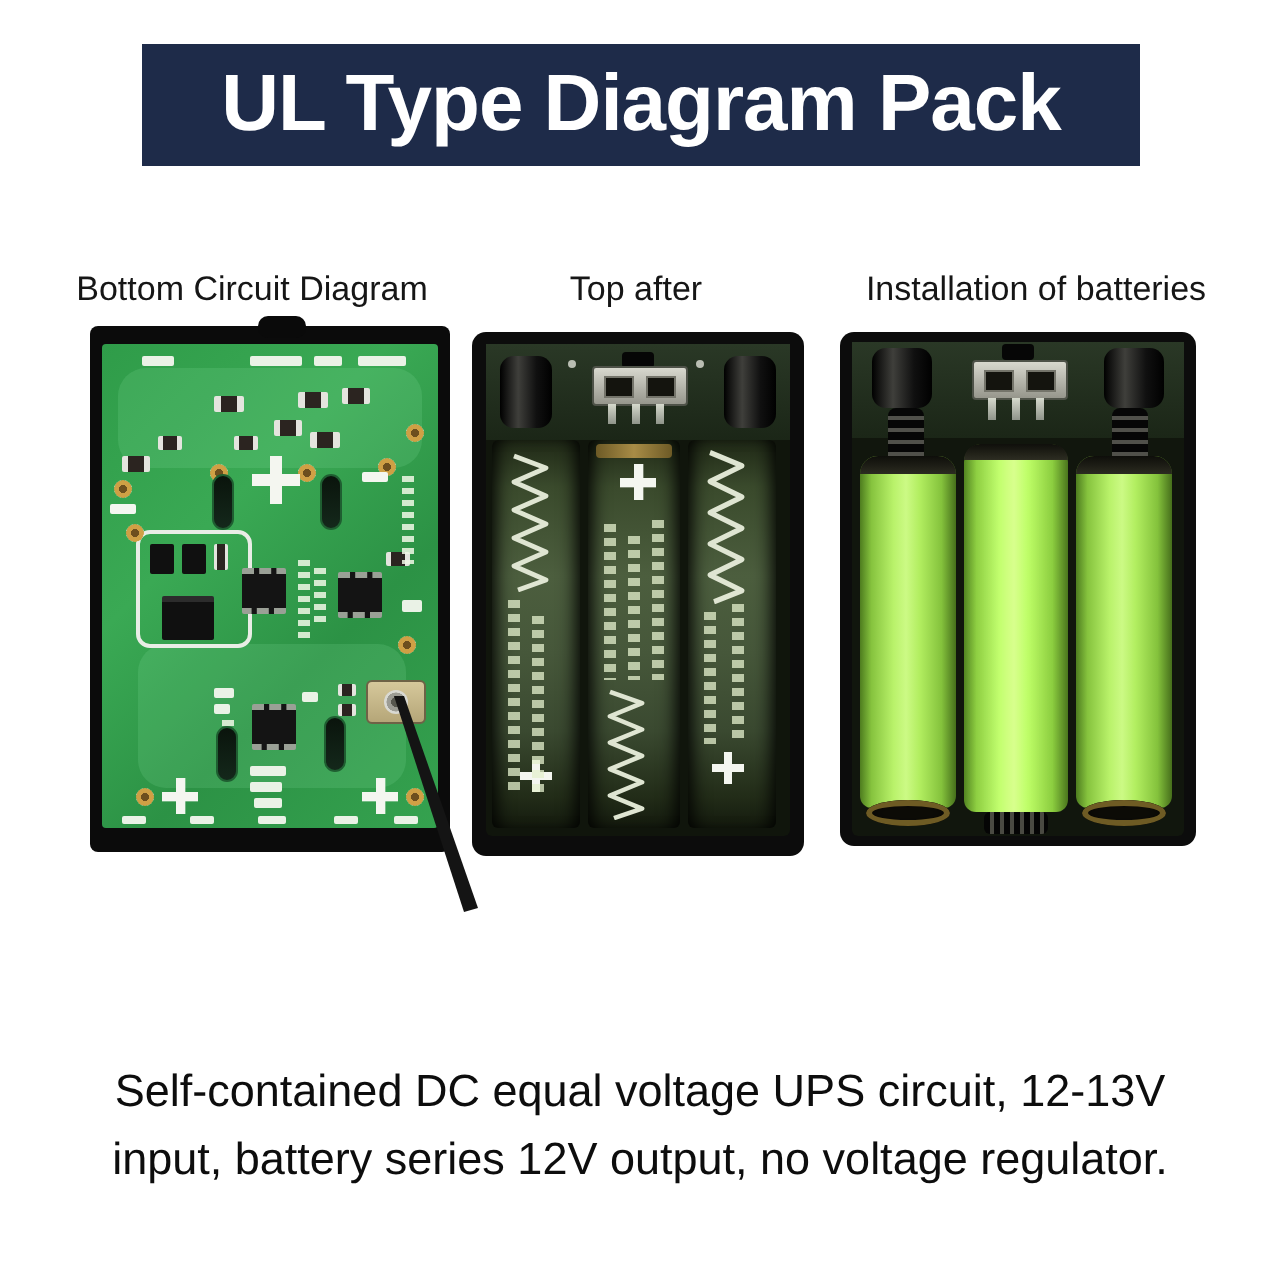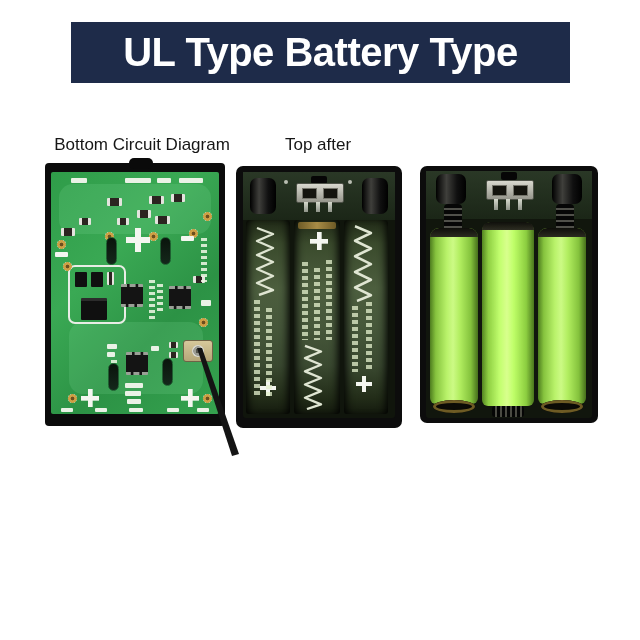--- a/index.html
+++ b/index.html
@@ -4,21 +4,21 @@
 <style>
   html,body{margin:0;padding:0;background:#ffffff;}
   .canvas{position:relative;width:640px;height:640px;background:#ffffff;overflow:hidden;
           font-family:"Liberation Sans","DejaVu Sans",sans-serif;}
   
   .banner{position:absolute;left:71px;top:22px;width:499px;height:61px;background:var(--banner_bg,#1e2b49);
           display:flex;align-items:center;justify-content:center;}
   .banner h1{margin:0;font-size:40px;font-weight:700;color:var(--banner_text,#fff);letter-spacing:-0.5px;white-space:nowrap;}
   
   .plabel{position:absolute;top:135px;font-size:17px;font-weight:500;color:#161616;text-align:center;white-space:nowrap;}
-  .plabel.l1{left:42px;width:200px;}
+  .plabel.l1{left:26px;width:200px;}
   .plabel.l2{left:258px;width:120px;}
   .plabel.l3{left:413px;width:210px;}
   
   .panel1{position:absolute;left:45px;top:163px;width:180px;height:263px;background:#0b0b0b;border-radius:4px;}
   .bump{position:absolute;left:84px;top:-5px;width:24px;height:11px;background:#0a0a0a;border-radius:5px;}
   .pcb{position:absolute;left:6px;top:9px;width:168px;height:242px;border-radius:2px;overflow:hidden;
        background:linear-gradient(135deg,#2f9c49 0%,#3aa954 35%,#2c9245 65%,#35a24f 100%);}
   .patch{position:absolute;background:rgba(140,230,165,.16);border-radius:14px;}
   .silk{position:absolute;background:#eaf2e6;border-radius:1px;}
   .vcol{position:absolute;width:6px;background:repeating-linear-gradient(180deg,rgba(240,248,230,.85) 0 3px,rgba(240,248,230,0) 3px 6px);}
@@ -60,25 +60,26 @@
   .arrow{position:absolute;left:194px;top:348px;}
   .caption{position:absolute;left:0;top:458px;width:640px;margin:0;text-align:center;font-size:17.5px;color:#101010;font-weight:500;}
   .desc{position:absolute;left:0;top:529px;width:640px;margin:0;text-align:center;font-size:22.5px;line-height:34px;color:#0d0d0d;font-weight:500;}
 </style>
 </head>
 <body>
 
 <div class="canvas">
 
   <header class="banner">
-    <h1>UL Type Battery Type</h1>
+    <h1>UL Type Diagram Pack</h1>
   </header>
 
   <div class="plabel l1">Bottom Circuit Diagram</div>
   <div class="plabel l2">Top after</div>
+  <div class="plabel l3">Installation of batteries</div>
 
   <figure class="panel1" style="margin:0">
     <div class="bump"></div>
     <div class="pcb">
       <div class="patch" style="left:8px;top:12px;width:152px;height:50px"></div>
       <div class="patch" style="left:18px;top:150px;width:134px;height:72px"></div>
 
       <div class="silk" style="left:20px;top:6px;width:16px;height:5px"></div>
       <div class="silk" style="left:74px;top:6px;width:26px;height:5px"></div>
       <div class="silk" style="left:106px;top:6px;width:14px;height:5px"></div>
@@ -222,14 +223,18 @@
     <div class="ring" style="left:13px;top:234px;width:42px;height:13px"></div>
     <div class="ring" style="left:121px;top:234px;width:42px;height:13px"></div>
     <div class="bcoil" style="left:72px;top:240px;width:32px;height:11px"></div>
   </figure>
 
   <svg class="arrow" width="52" height="110" viewBox="0 0 52 110">
     <polygon points="3,0 8,0 45,106 38,108" fill="#141414"></polygon>
   </svg>
 
 
+  <div class="desc">
+    <div>Self-contained DC equal voltage UPS circuit, 12-13V</div>
+    <div>input, battery series 12V output, no voltage regulator.</div>
+  </div>
 
 </div>
 
 </body></html>

